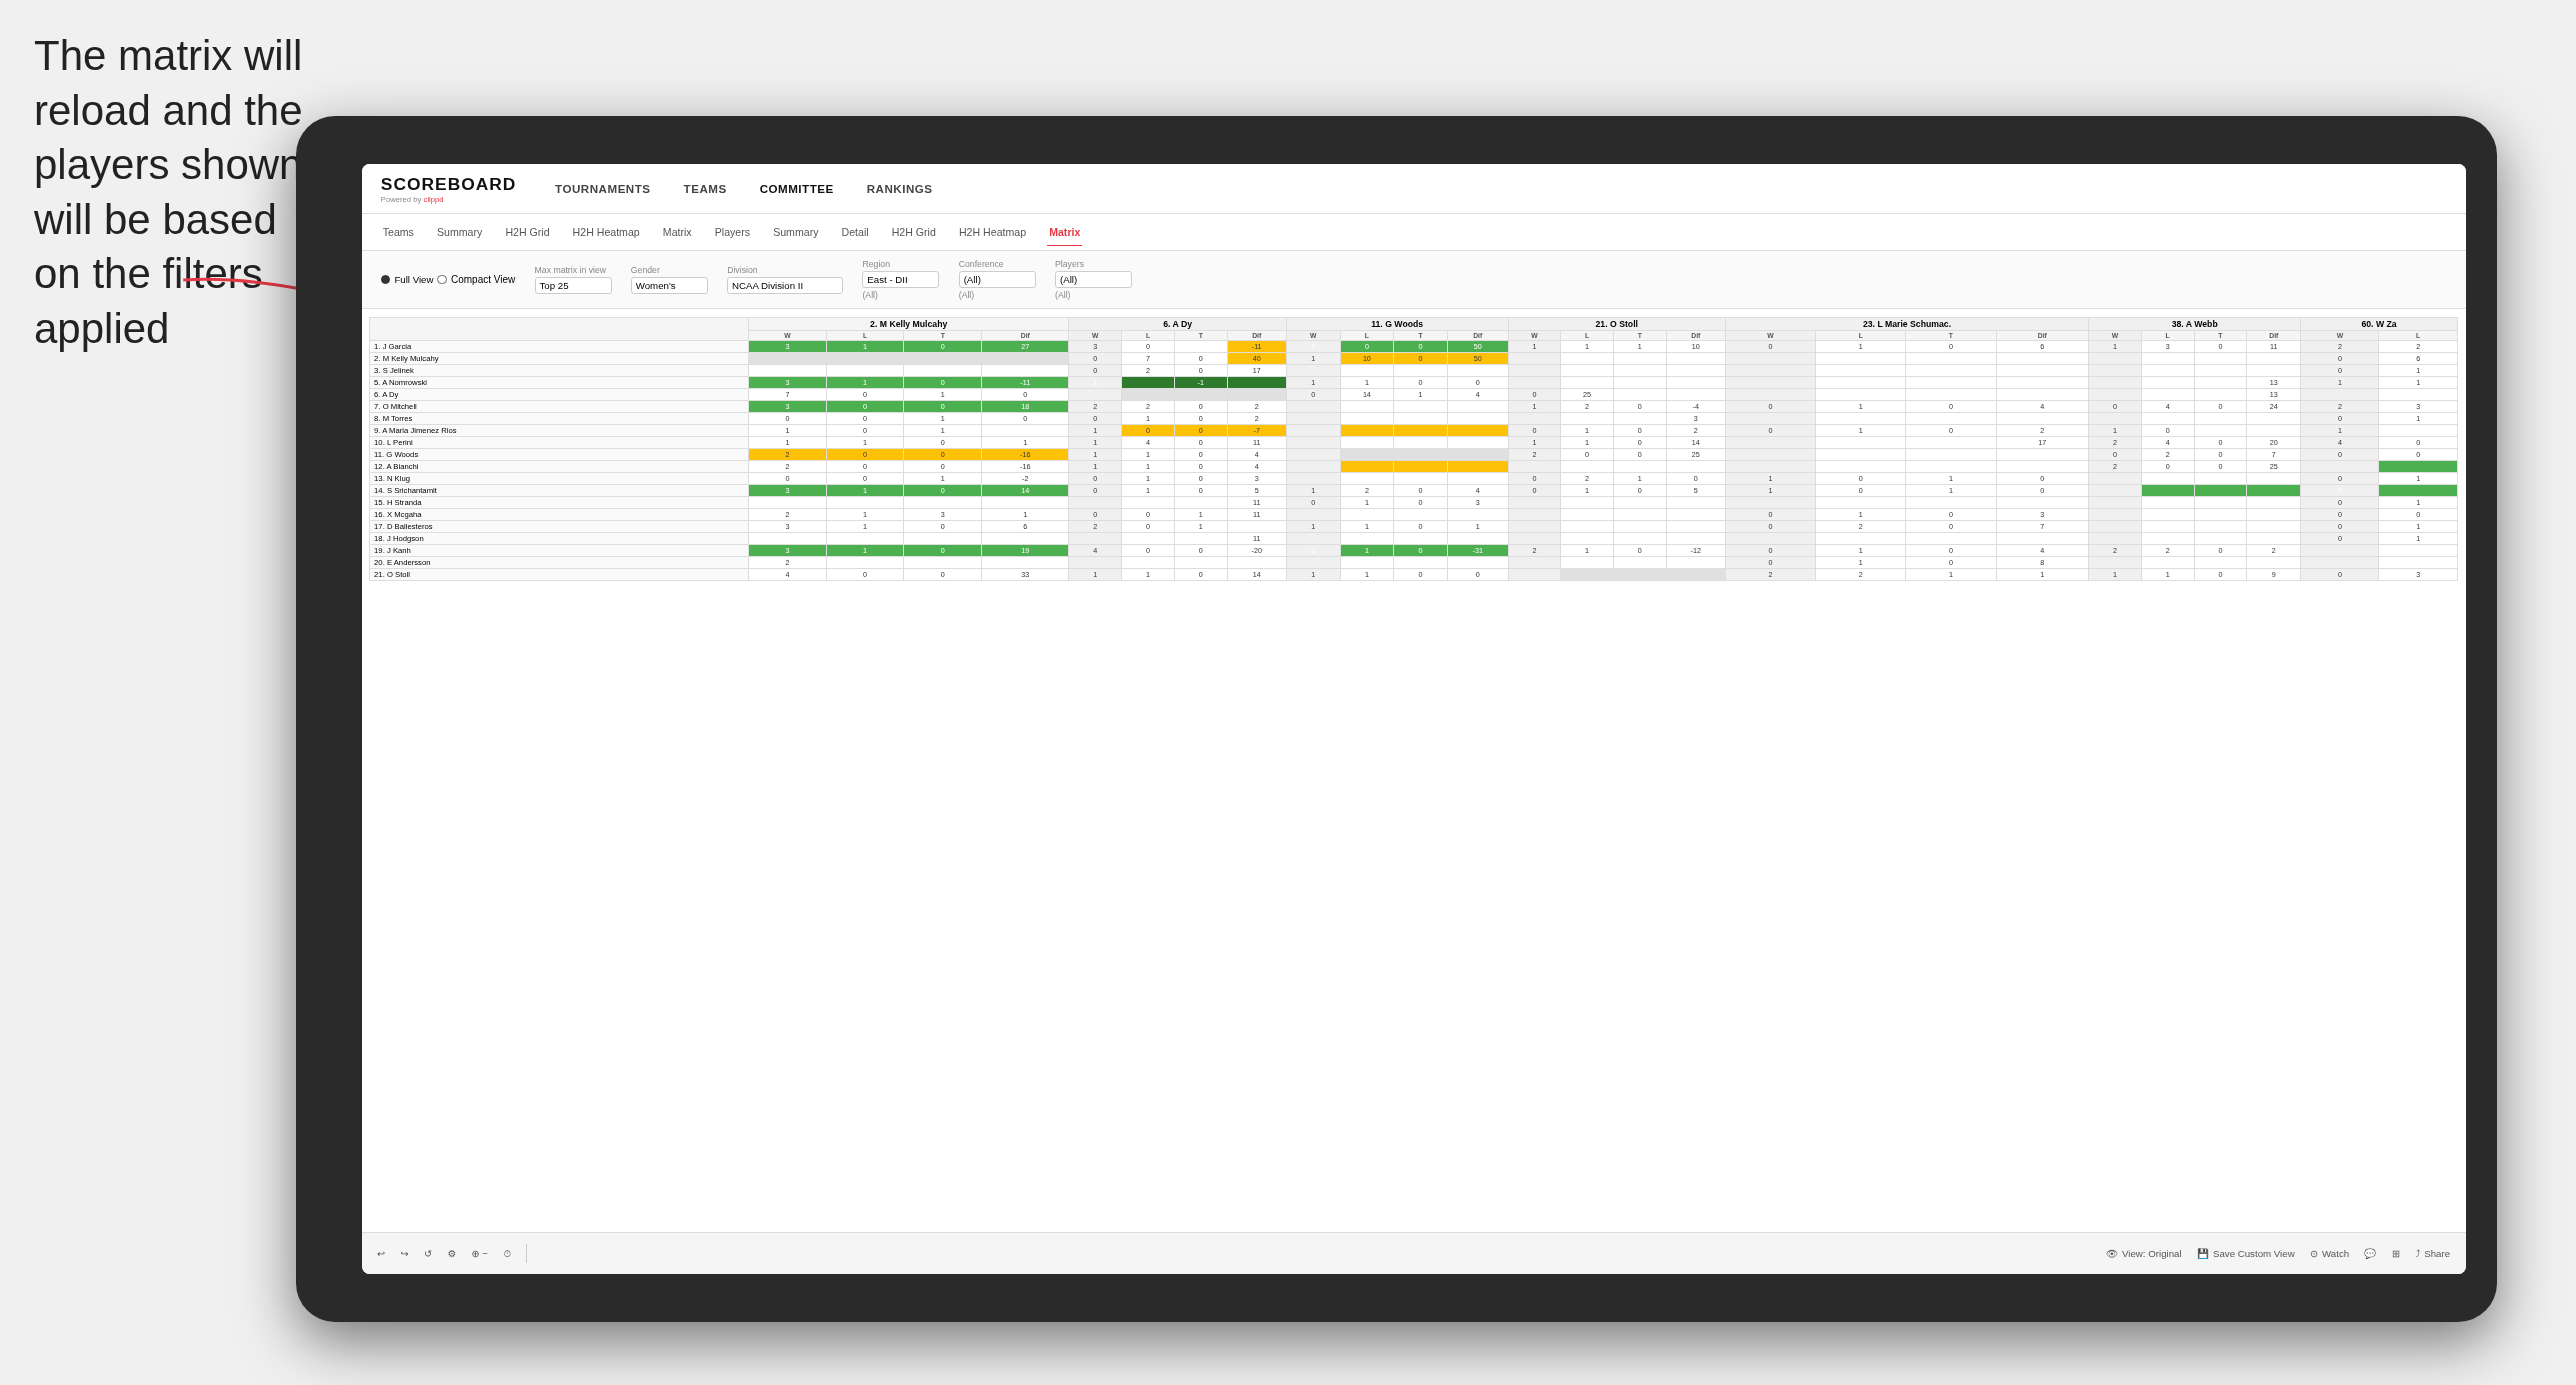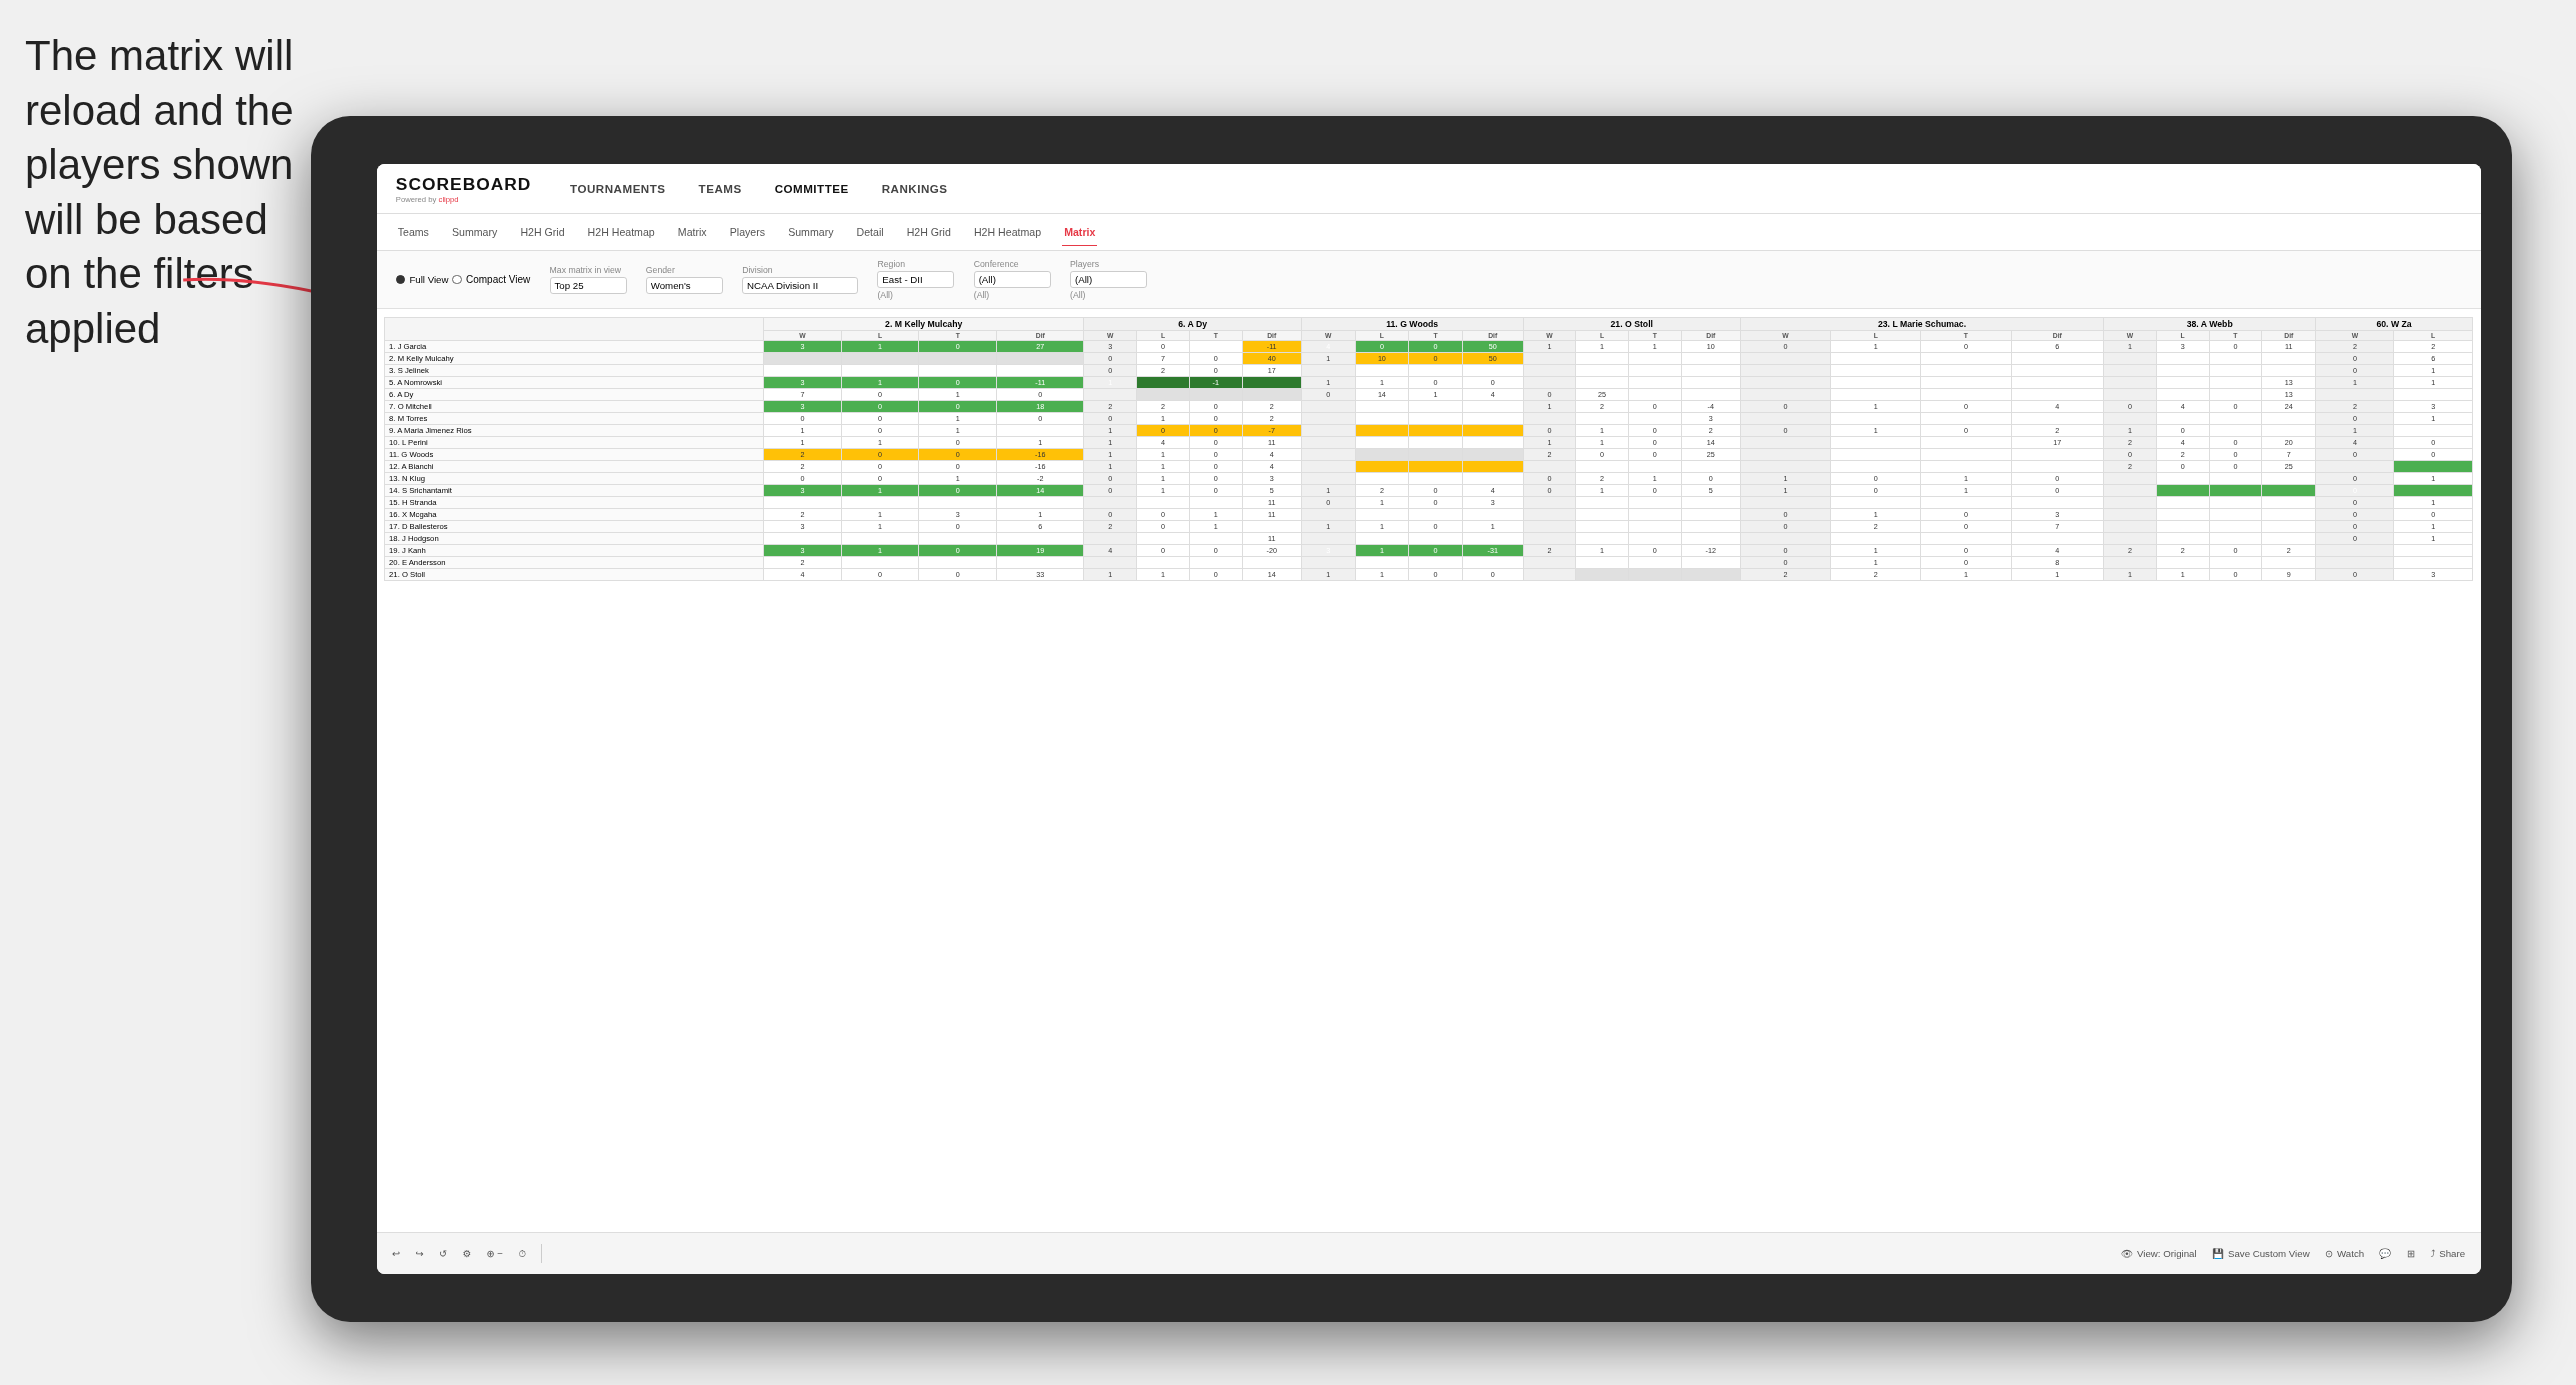--- a/index.html
+++ b/index.html
@@ -9,33 +9,33 @@
       width: 2576px;
       height: 1386px;
       overflow: hidden;
       position: relative;
     }
 
     
     .annotation-text {
       position: absolute;
       top: 29px;
-      left: 25px;
+      left: 34px;
       font-size: 42px;
       font-weight: 400;
       line-height: 1.3;
       color: #222;
       width: 280px;
     }
 
     
     .tablet {
       position: absolute;
       top: 116px;
-      left: 311px;
+      left: 296px;
       width: 2201px;
       height: 1206px;
       background: #2a2a2a;
       border-radius: 39px;
       box-shadow: 0 19.3px 58px rgba(0,0,0,0.5);
       display: flex;
       align-items: center;
       justify-content: center;
       padding-left: 34px;
     }

